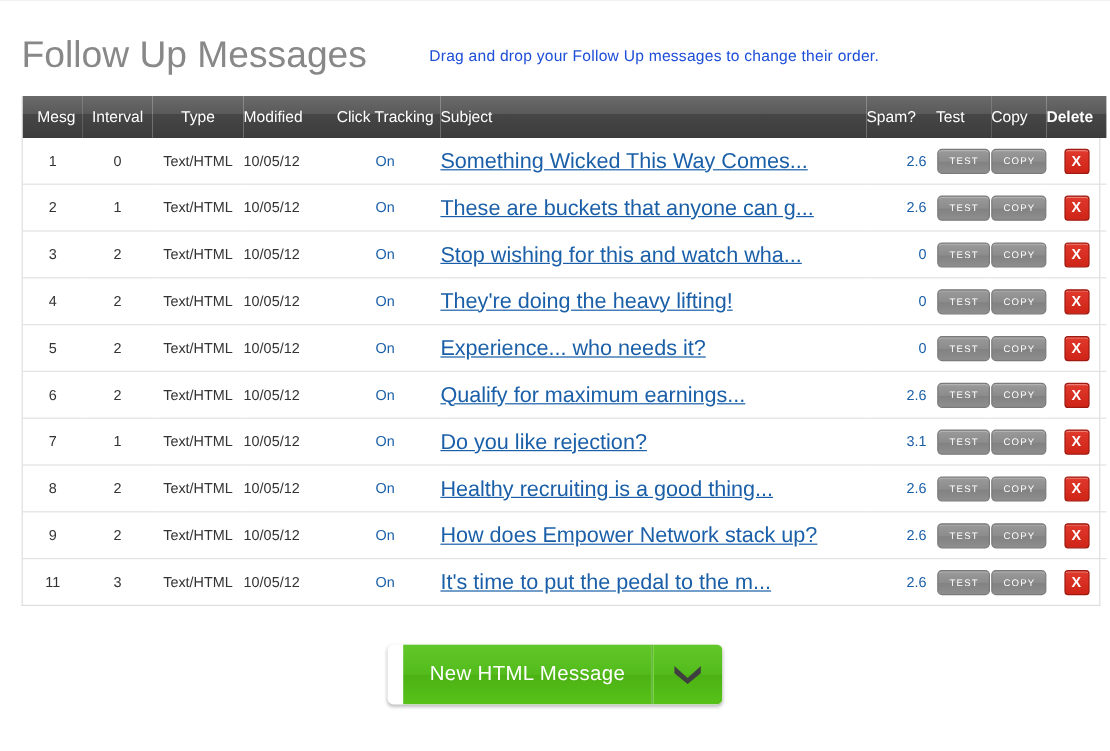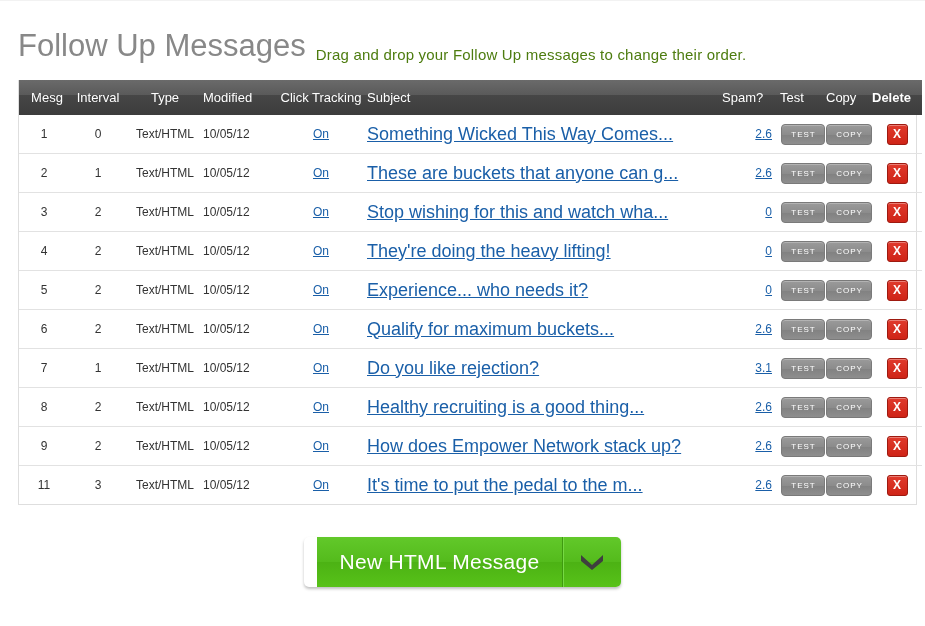--- a/index.html
+++ b/index.html
@@ -19,33 +19,34 @@
   .page {
     width: 925px;
     box-sizing: border-box;
     padding: 0;
   }
 
   
   .page-header {
     padding: 28px 0 10px 18px;
     display: flex;
-    align-items: flex-end;
+    align-items: center;
+    gap: 42px;
   }
   .page-title {
     font-size: 31px;
     font-weight: normal;
     color: #888888;
     letter-spacing: 0px;
     line-height: 34px;
     white-space: nowrap;
   }
   .page-subtitle {
-    font-size: 15px;
-    color: #4d7c0f;
+    font-size: 13px;
+    color: #1d4ed8;
     margin-left: 10px;
     white-space: nowrap;
     letter-spacing: 0.2px;
   }
 
   
   .table-wrap {
     margin: 7px 8px 0 18px;
     border-left: 1px solid #dedede;
     border-right: 1px solid #dedede;
@@ -95,21 +96,20 @@
   .col-copy     { width: 46px;  text-align: center; }
   .col-delete   { width: 44px;  text-align: center; }
 
   td.col-spam { padding-right: 8px; }
   th.col-spam { padding-right: 6px; text-align: left; }
   th.col-test, th.col-copy { text-align: left; }
   th.col-delete { text-align: left; font-weight: bold; }
 
   .cell-link {
     color: #1a5fa8;
-    text-decoration: underline;
     font-size: 12px;
     cursor: pointer;
   }
   .subject-link {
     color: #1a5fa8;
     text-decoration: underline;
     font-size: 18px;
     cursor: pointer;
   }
 
@@ -155,21 +155,21 @@
   .cta-group {
     display: flex;
     align-items: stretch;
     border-radius: 5px;
     overflow: hidden;
     box-shadow: 0 2px 3px rgba(0,0,0,0.25);
   }
   .cta-main {
     background: linear-gradient(to bottom, #62c82a 0%, #54bb1c 50%, #4cb214 51%, #58c219 100%);
     color: #ffffff;
-    font-size: 21px;
+    font-size: 17px;
     padding: 0 22px;
     height: 50px;
     line-height: 50px;
     text-align: center;
     cursor: pointer;
     border-right: 1px solid #3f9a10;
     letter-spacing: 0.3px;
     white-space: nowrap;
     margin-left: 13px;
   }
@@ -273,21 +273,21 @@
             <td class="col-test"><span class="btn-gray">TEST</span></td>
             <td class="col-copy"><span class="btn-gray">COPY</span></td>
             <td class="col-delete"><span class="btn-delete">X</span></td>
           </tr>
           <tr>
             <td class="col-mesg">6</td>
             <td class="col-interval">2</td>
             <td class="col-type">Text/HTML</td>
             <td class="col-modified">10/05/12</td>
             <td class="col-click"><span class="cell-link">On</span></td>
-            <td class="col-subject"><span class="subject-link">Qualify for maximum buckets...</span></td>
+            <td class="col-subject"><span class="subject-link">Qualify for maximum earnings...</span></td>
             <td class="col-spam"><span class="cell-link">2.6</span></td>
             <td class="col-test"><span class="btn-gray">TEST</span></td>
             <td class="col-copy"><span class="btn-gray">COPY</span></td>
             <td class="col-delete"><span class="btn-delete">X</span></td>
           </tr>
           <tr>
             <td class="col-mesg">7</td>
             <td class="col-interval">1</td>
             <td class="col-type">Text/HTML</td>
             <td class="col-modified">10/05/12</td>

